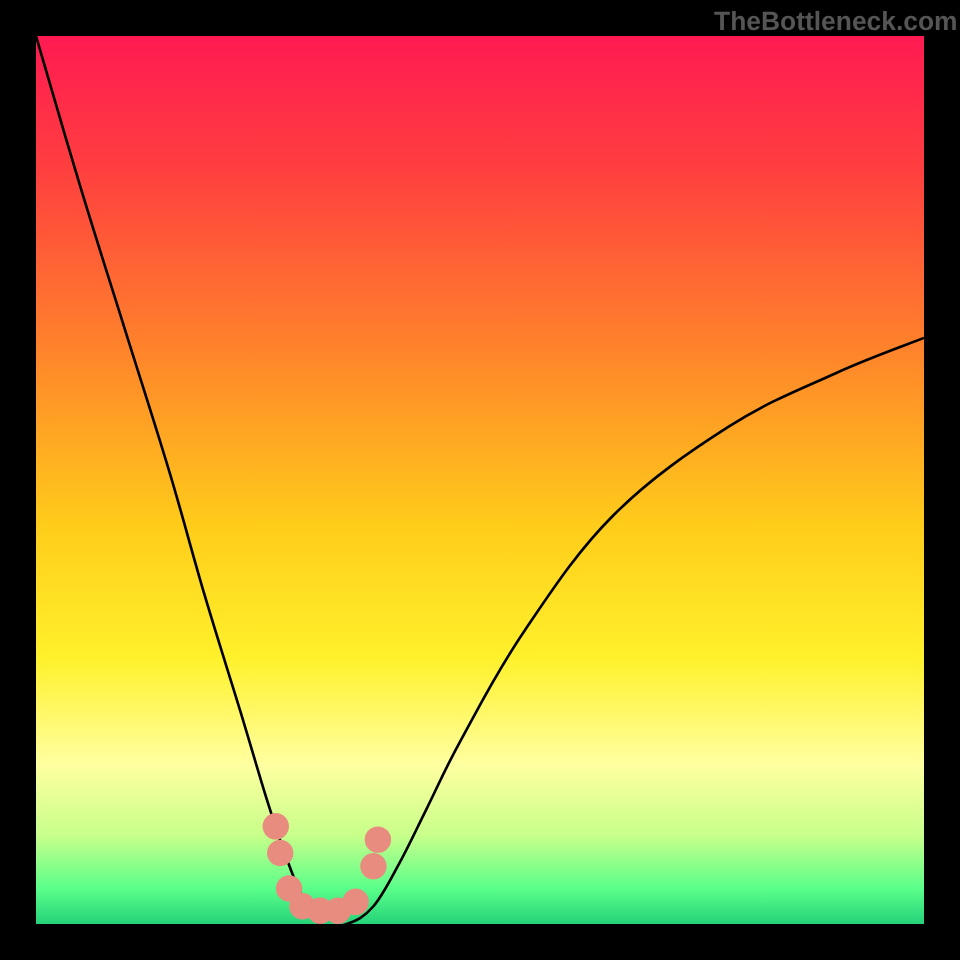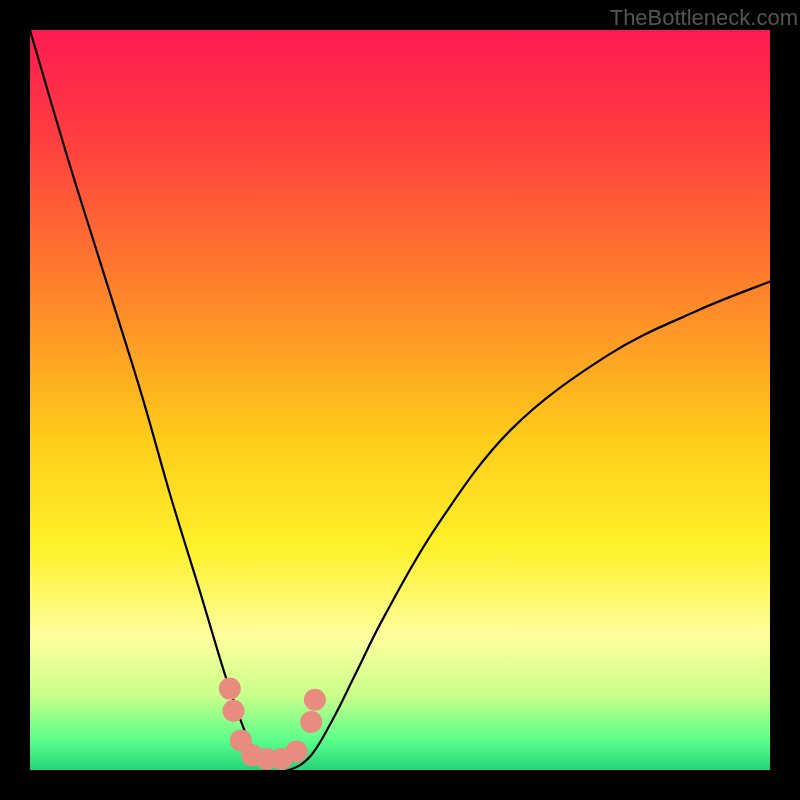--- a/index.html
+++ b/index.html
@@ -21,21 +21,21 @@
     top: 30px;
     width: 740px;
     height: 740px;
   }
   .watermark {
     position: absolute;
     top: 5px;
     right: 2px;
     font-family: Arial, Helvetica, sans-serif;
     font-size: 22px;
-    font-weight: normal;
+    font-weight: bold;
     color: #555555;
     z-index: 10;
   }
 </style>
 </head>
 <body>
 
 <div class="chart-container">
   <div class="watermark">TheBottleneck.com</div>
   <div class="plot-area">

